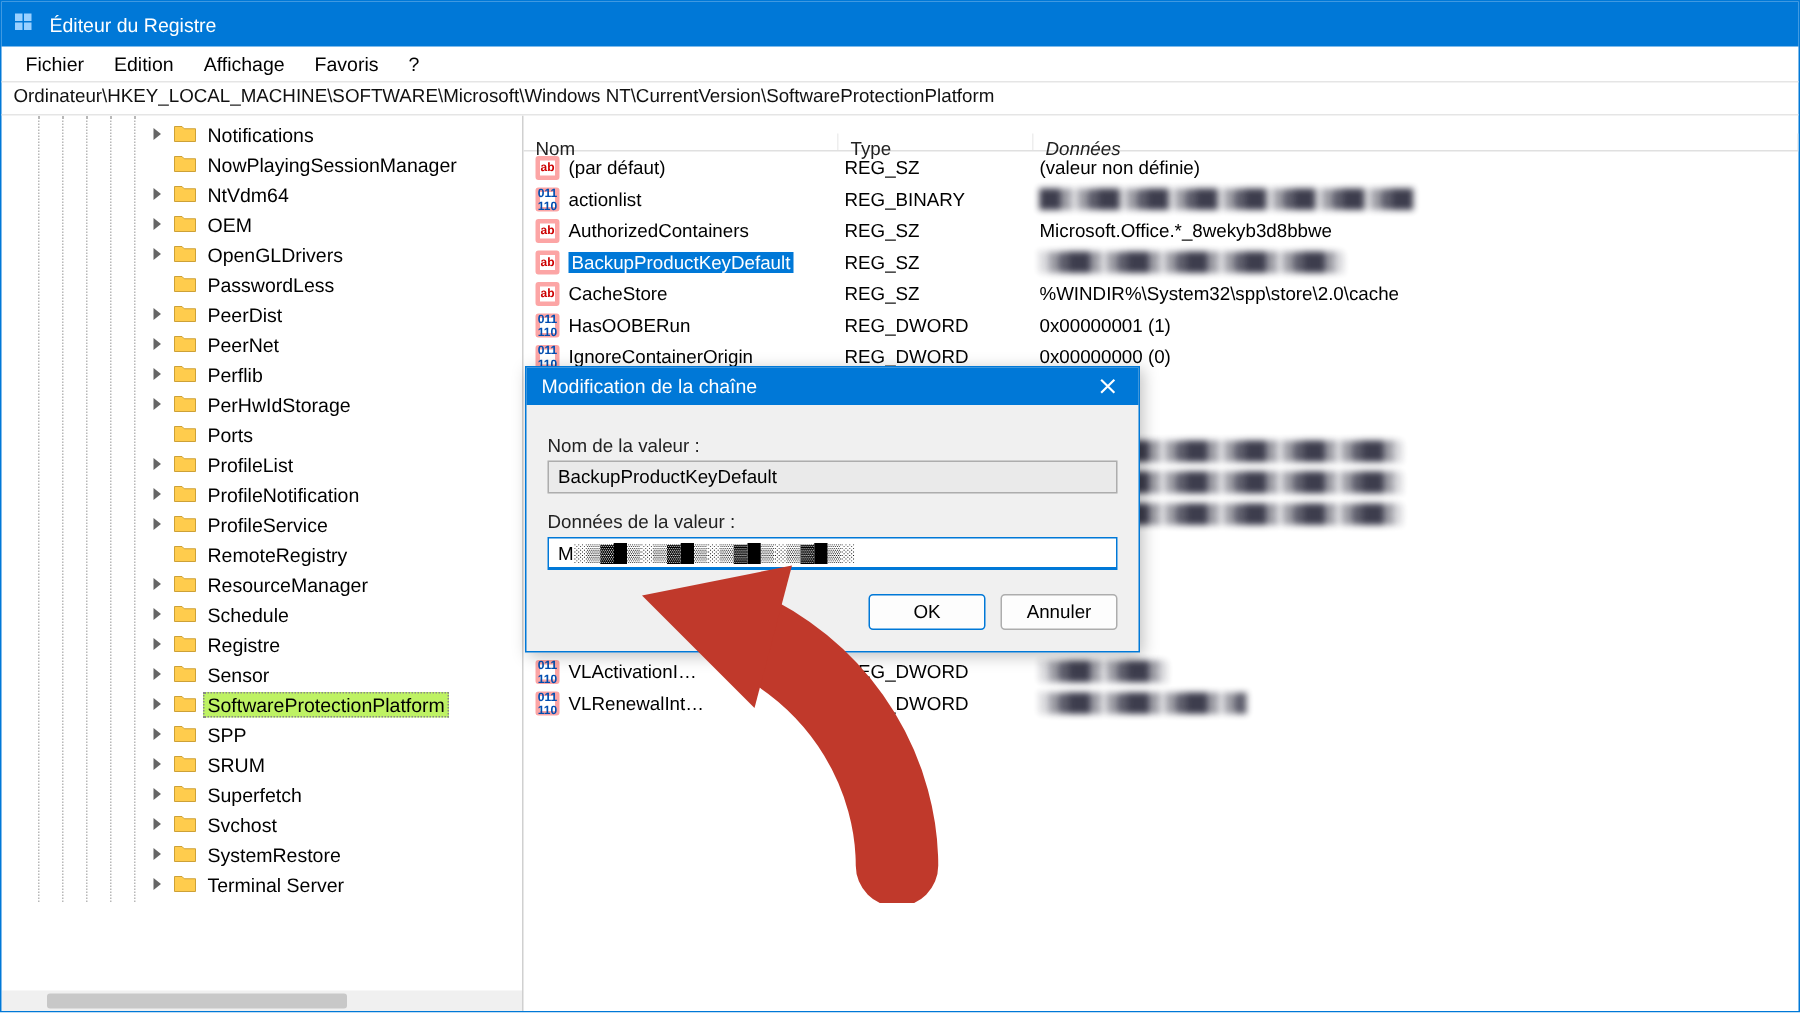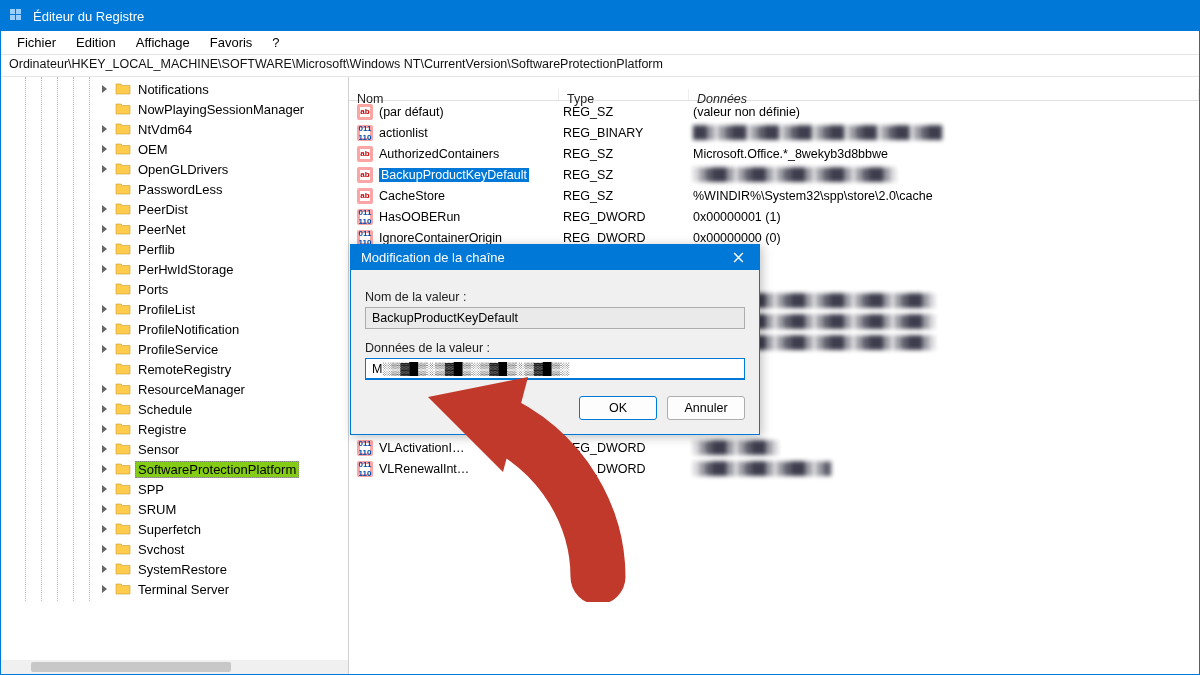--- a/index.html
+++ b/index.html
@@ -15,21 +15,21 @@
   .content { flex: 1; display: flex; overflow: hidden; }
   .tree-pane { width: 348px; border-right: 1px solid #d0d0d0; overflow-x: auto; overflow-y: hidden; position: relative; }
   .tree-inner { padding: 2px 0 2px 2px; min-width: 500px; position: relative; }
   .tree-row { height: 20px; display: flex; align-items: center; white-space: nowrap; padding-left: 96px; position: relative; }
   .tree-expander { width: 12px; height: 12px; margin-right: 4px; display:inline-flex; align-items:center; justify-content:center; color:#888; visibility:hidden;}
   .tree-row[data-has-children="true"] .tree-expander { visibility: visible; }
   .tree-expander svg { width:10px; height:10px; fill:#666; }
   .folder-icon { width: 16px; height: 16px; margin-right: 4px; display:inline-block; flex-shrink:0;}
   .folder-icon svg { fill:#ffcc4d; }
   .tree-label { padding: 1px 3px; }
-  .tree-row.selected .tree-label { background: #84cc16; border: 1px dotted #888; padding: 0 2px; }
+  .tree-row.selected .tree-label { background: #bef264; border: 1px dotted #888; padding: 0 2px; }
   .guides { position: absolute; left: 0; top: 0; height: 100%; pointer-events: none; }
   .guide { position: absolute; top: 0; bottom: 0; border-left: 1px dotted #b8b8b8; }
   .tree-hscroll { position: absolute; bottom: 0; left: 0; right: 0; height: 14px; background: #f0f0f0; }
   .tree-hscroll-thumb { position:absolute; left:30px; top:2px; width:200px; height:10px; background:#c8c8c8; border-radius:2px;}
   .list-pane { flex: 1; overflow: hidden; }
   .list-header { display: flex; height: 24px; border-bottom: 1px solid #e0e0e0; font-size: 12.5px; color:#222; }
   .list-header .col { padding: 3px 8px; border-right: 1px solid #eee; margin-top: 12px; }
   .col-name { width: 210px; }
   .col-type { width: 130px; }
   .col-data { flex: 1; font-style: italic; }

